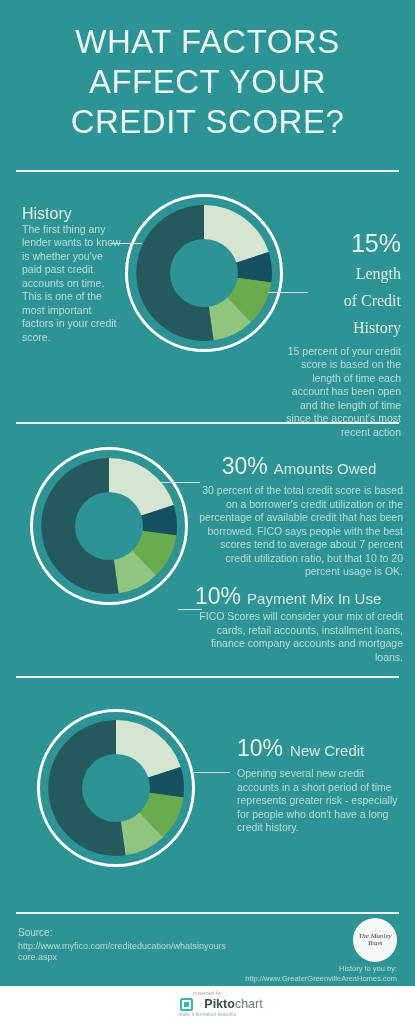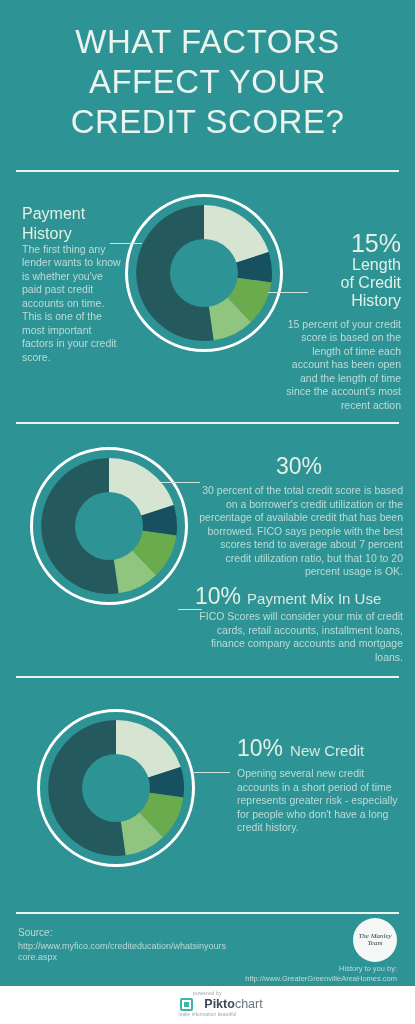--- a/index.html
+++ b/index.html
@@ -109,21 +109,21 @@
 
   
   .s1-right {
     position: absolute;
     right: 14px;
     top: 230px;
     width: 128px;
     text-align: right;
   }
   .s1-right .pct { font-size: 25px; }
-  .s1-right .label { margin-top: 0; }
+  .s1-right .label { margin-top: 9px; font-family: Liberation Serif, serif; }
   .s1-right .body-txt { margin-top: 8px; }
 
   
   .s2-a {
     position: absolute;
     right: 12px;
     top: 453px;
     width: 208px;
     text-align: right;
   }
@@ -304,21 +304,20 @@
         <circle r="34" fill="#2e9395"></circle>
       </g>
     </svg>
     <div class="donut-ring-outline" style="width:158px;height:158px;left:-3px;top:-3px;"></div>
   </div>
 
   <div class="leader" style="left:110px; top:243px; width:32px;"></div>
   <div class="leader" style="left:268px; top:292px; width:40px;"></div>
 
   <div class="s1-left">
-    <div class="label">Payment</div>
     <div class="label">History</div>
     <div class="body-txt">The first thing any lender wants to know is whether you've paid past credit accounts on time. This is one of the most important factors in your credit score.</div>
   </div>
 
   <div class="s1-right">
     <div class="pct">15%</div>
     <div class="label">Length</div>
     <div class="label">of Credit</div>
     <div class="label">History</div>
     <div class="body-txt">15 percent of your credit score is based on the length of time each account has been open and the length of time since the account's most recent action</div>
@@ -339,20 +338,21 @@
     </svg>
     <div class="donut-ring-outline" style="width:158px;height:158px;left:-3px;top:-3px;"></div>
   </div>
 
   <div class="leader" style="left:160px; top:482px; width:40px;"></div>
   <div class="leader" style="left:178px; top:609px; width:24px;"></div>
 
   <div class="s2-a">
     <div class="headrow">
       <span class="inline-pct">30%</span>
+      <span class="inline-label">Amounts Owed</span>
     </div>
     <div class="body-txt">30 percent of the total credit score is based on a borrower's credit utilization or the percentage of available credit that has been borrowed. FICO says people with the best scores tend to average about 7 percent credit utilization ratio, but that 10 to 20 percent usage is OK.</div>
   </div>
 
   <div class="s2-b">
     <div class="headrow">
       <span class="inline-pct">10%</span>
       <span class="inline-label">Payment Mix In Use</span>
     </div>
     <div class="body-txt">FICO Scores will consider your mix of credit cards, retail accounts, installment loans, finance company accounts and mortgage loans.</div>

